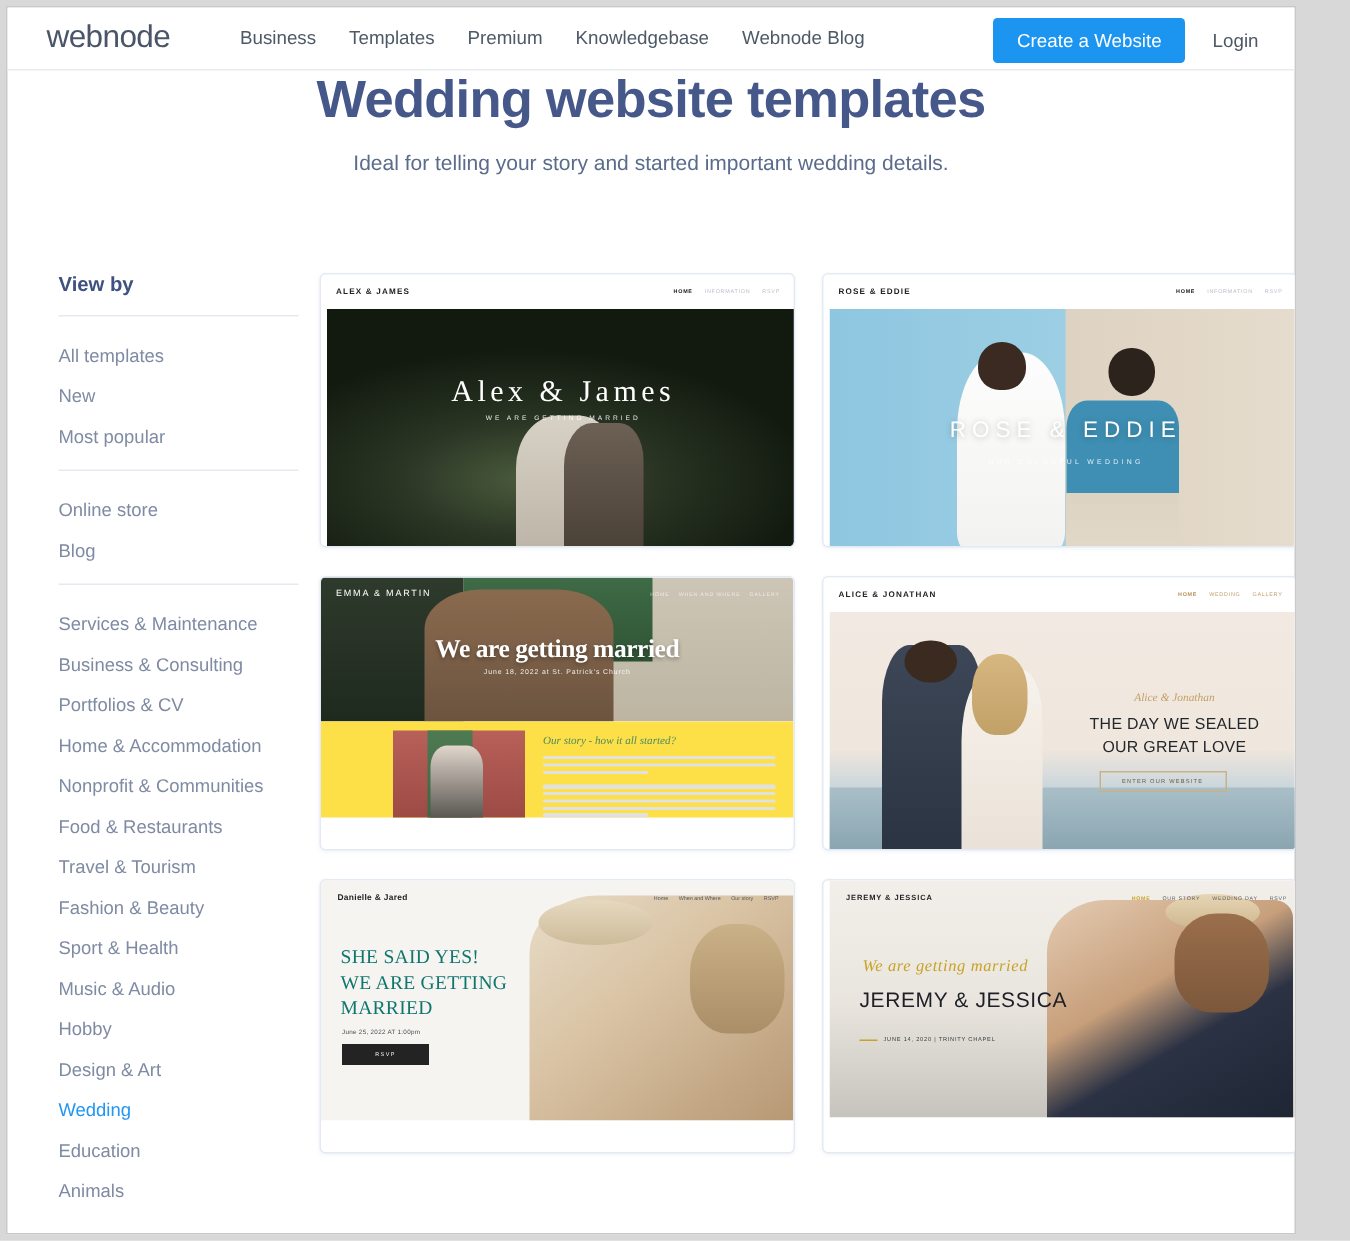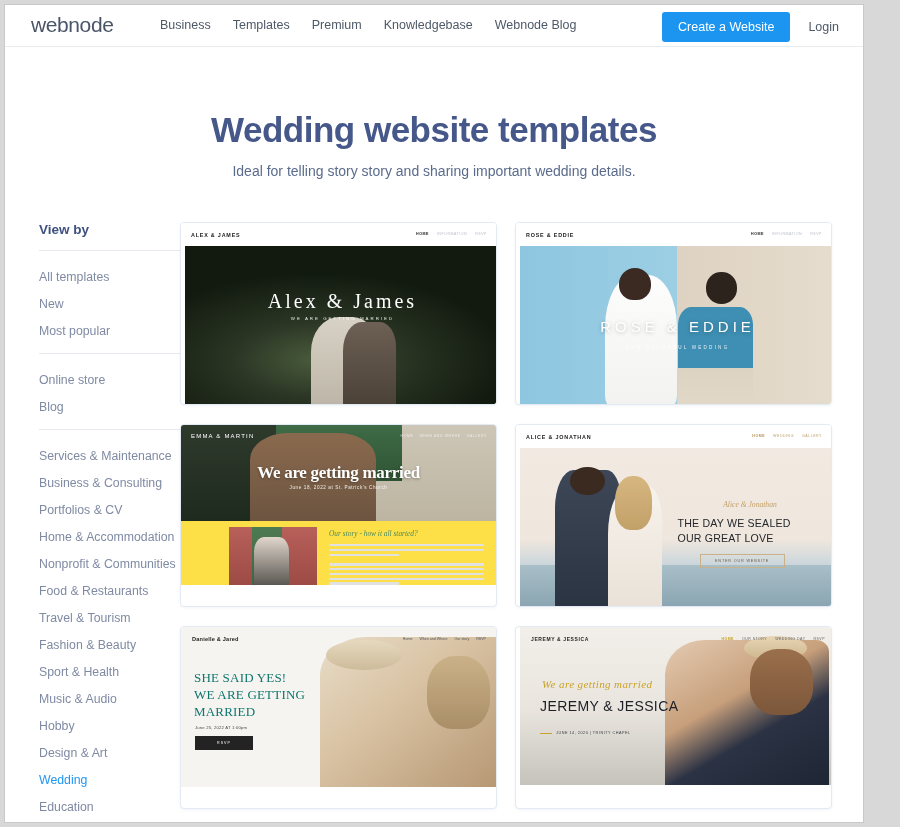--- a/index.html
+++ b/index.html
@@ -49,32 +49,32 @@
   }
   .login-link {
     font-size: 12.5px; color: #4e5967; text-decoration: none;
   }
 
   
   .page-title {
     text-align: center;
     font-size: 35px; font-weight: 700;
     color: #46588a; letter-spacing: -0.5px;
-    margin-top: 63px;
   }
   .page-sub {
     text-align: center;
     font-size: 14px; color: #5a6b8c;
     margin-top: 13px;
   }
 
   
   .content {
     position: relative;
-    margin-top: 43px;
+    margin-top: 66px;
+    padding-left: 33px;
   }
 
   
   .sidebar { position: absolute; left: 34px; top: 0; width: 160px; }
   .sidebar h3 {
     font-size: 13.5px; color: #3e5180; font-weight: 700;
     padding-bottom: 13px;
   }
   .divider { height: 1px; background: #e6e9ef; margin-bottom: 3px; }
   .filter-group { padding: 9px 0; }
@@ -285,21 +285,21 @@
   .c4 .nav-g span { color: #c0a16a !important; }
   .c4 .nav-g span.on { color: #b8945a !important; font-weight: 700; }
   .c4 .script {
     position: absolute; left: 52%; right: 6%; top: 33%;
     text-align: center; color: #c2a068;
     font-family: "Liberation Serif", serif; font-style: italic;
     font-size: 7.6px;
   }
   .c4 .h2 {
     position: absolute; left: 50%; right: 4%; top: 43%;
-    color: #23272b;
+    text-align: center; color: #23272b;
     font-size: 10.6px; font-weight: 400; line-height: 1.45;
     letter-spacing: .2px;
   }
   .c4 .cta {
     position: absolute; left: 57%; top: 67%;
     width: 27%; height: 14px;
     border: 1px solid #c9b189;
     display: flex; align-items: center; justify-content: center;
     color: #6a5c46; font-size: 3.8px; letter-spacing: .8px;
   }
@@ -405,21 +405,21 @@
       <a>Knowledgebase</a>
       <a>Webnode Blog</a>
     </div>
     <div class="header-right">
       <button class="btn-create">Create a Website</button>
       <a class="login-link">Login</a>
     </div>
   </div>
 
   <h1 class="page-title">Wedding website templates</h1>
-  <p class="page-sub">Ideal for telling story story and sharing important wedding details.</p>
+  <p class="page-sub">Ideal for telling your story and started important wedding details.</p>
 
   <div class="content">
 
     <aside class="sidebar">
       <h3>View by</h3>
       <div class="divider"></div>
 
       <div class="filter-group">
         <a class="filter-item">All templates</a>
         <a class="filter-item">New</a>

